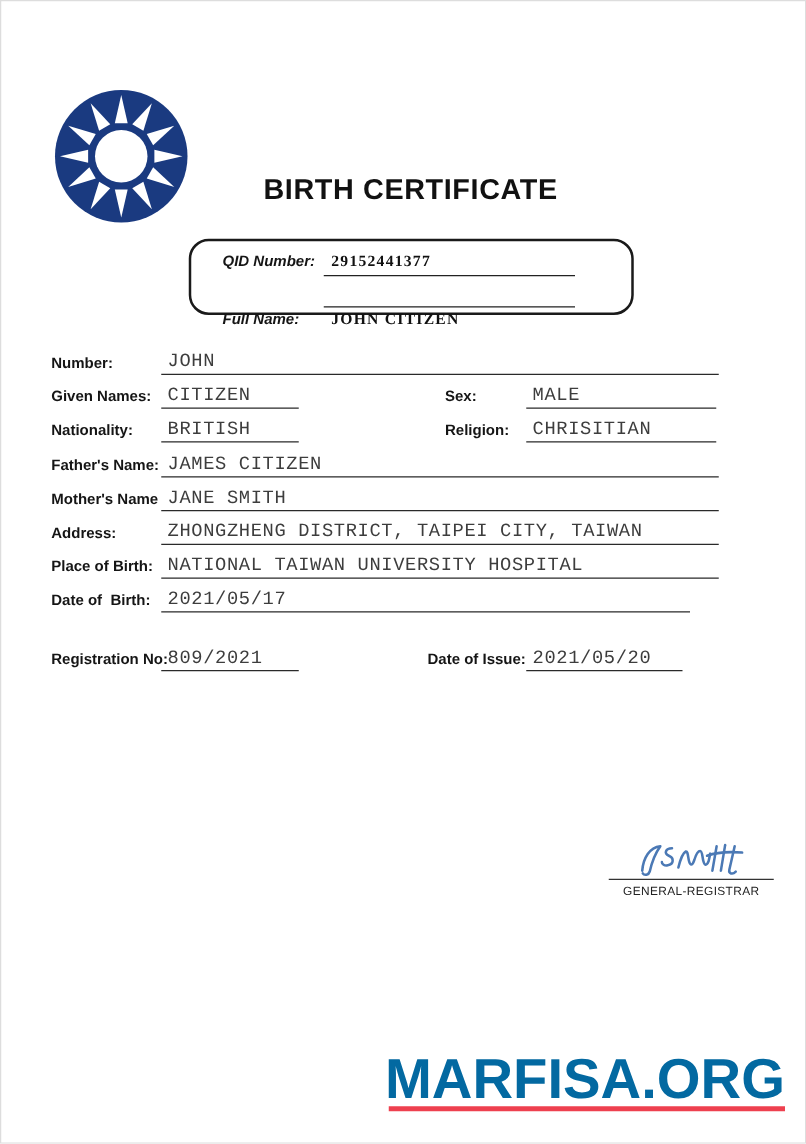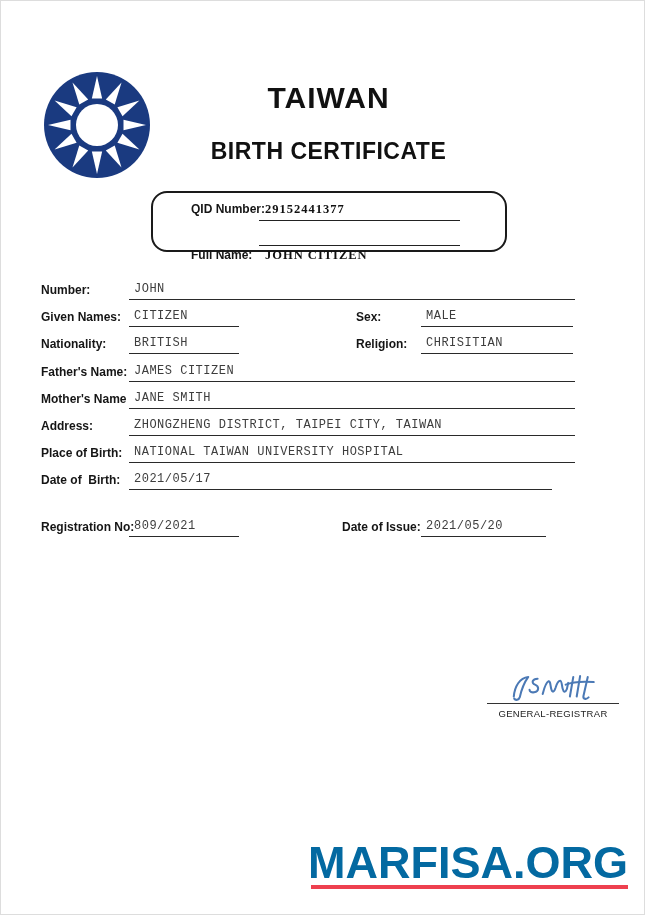--- a/index.html
+++ b/index.html
@@ -11,31 +11,31 @@
   
   .emblem{position:absolute;left:42px;top:70px;width:108px;height:108px;}
   
   .country-title{position:absolute;left:12px;right:0;top:80px;text-align:center;
     font-size:30px;font-weight:bold;letter-spacing:1px;color:#111;}
   .doc-title{position:absolute;left:12px;right:0;top:137px;text-align:center;
     font-size:23px;font-weight:bold;letter-spacing:.5px;color:#111;}
   
   .id-box{position:absolute;left:150px;top:190px;width:352px;height:57px;
     border:2px solid #1a1a1a;border-radius:16px;}
-  .id-box .blabel{position:absolute;left:38px;font-size:12px;font-weight:bold;color:#151515;white-space:pre;}
+  .id-box .blabel{position:absolute;left:25px;font-size:12px;font-weight:bold;color:#151515;white-space:pre;font-style:italic;}
   .id-box .bvalue{position:absolute;left:112px;font-size:12.5px;font-weight:bold;color:#111;
     font-family:Liberation Serif, serif;letter-spacing:1px;white-space:pre;}
   .id-box .r1{top:9px;} .id-box .r2{top:35px;margin-top:20px;}
   .id-box .uline{position:absolute;left:106px;width:201px;height:0;border-bottom:1.5px solid #222;}
   .id-box .u1{top:27px;} .id-box .u2{top:52px;}
   
   .field{position:absolute;left:0;top:0;width:100%;height:0;}
   .flabel{position:absolute;font-size:12px;font-weight:bold;color:#151515;white-space:pre;}
   .fvalue{position:absolute;border-bottom:1.5px solid #2a2a2a;padding:0 0 3px 5px;
-    font-family:"Liberation Mono","DejaVu Sans Mono",monospace;font-size:12px;line-height:13px;
+    font-family:"Liberation Mono","DejaVu Sans Mono",monospace;font-size:15px;line-height:13px;
     letter-spacing:.5px;color:#3d3d3d;white-space:pre;}
   .f0{top:282px}.f1{top:309px}.f2{top:309px}.f3{top:336px}.f4{top:336px}
   .f5{top:364px}.f6{top:391px}.f7{top:418px}.f8{top:445px}.f9{top:472px}
   .f10{top:519px}.f11{top:519px}
   .l-left{left:40px}.l-right{left:355px}.l-issue{left:341px}
   .v-long{left:128px;width:441px}
   .v-short{left:128px;width:105px}
   .v-right{left:420px;width:147px}
   .v-dob{left:128px;width:418px}
   .v-issue{left:420px;width:120px}
@@ -70,21 +70,20 @@
         <polygon points="54.00,103.00 59.15,80.50 48.85,80.50" fill="#ffffff"></polygon>
         <polygon points="29.50,96.44 45.21,79.53 36.29,74.38" fill="#ffffff"></polygon>
         <polygon points="11.56,78.50 33.62,71.71 28.47,62.79" fill="#ffffff"></polygon>
         <polygon points="5.00,54.00 27.50,59.15 27.50,48.85" fill="#ffffff"></polygon>
         <polygon points="11.56,29.50 28.47,45.21 33.62,36.29" fill="#ffffff"></polygon>
         <polygon points="29.50,11.56 36.29,33.62 45.21,28.47" fill="#ffffff"></polygon>
         <circle cx="54" cy="54" r="21" fill="#ffffff"></circle>
       </svg>
   </div>
 
-  <div class="country-title">TAIWAN</div>
   <div class="doc-title">BIRTH CERTIFICATE</div>
 
   <div class="id-box">
     <span class="blabel r1">QID Number:</span>
     <span class="bvalue r1">29152441377</span>
     <div class="uline u1"></div>
     <span class="blabel r2">Full Name:</span>
     <span class="bvalue r2">JOHN CITIZEN</span>
     <div class="uline u2"></div>
   </div>

